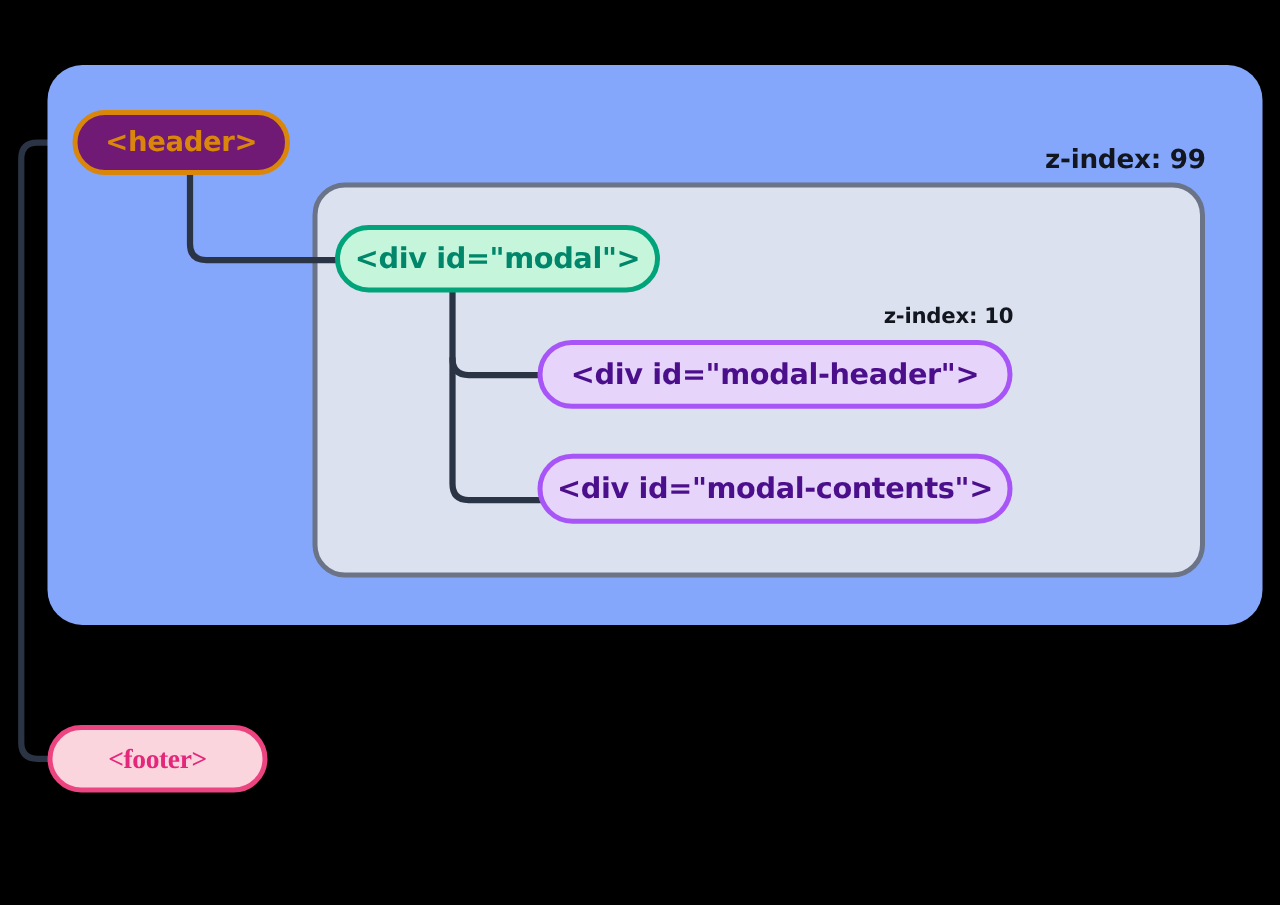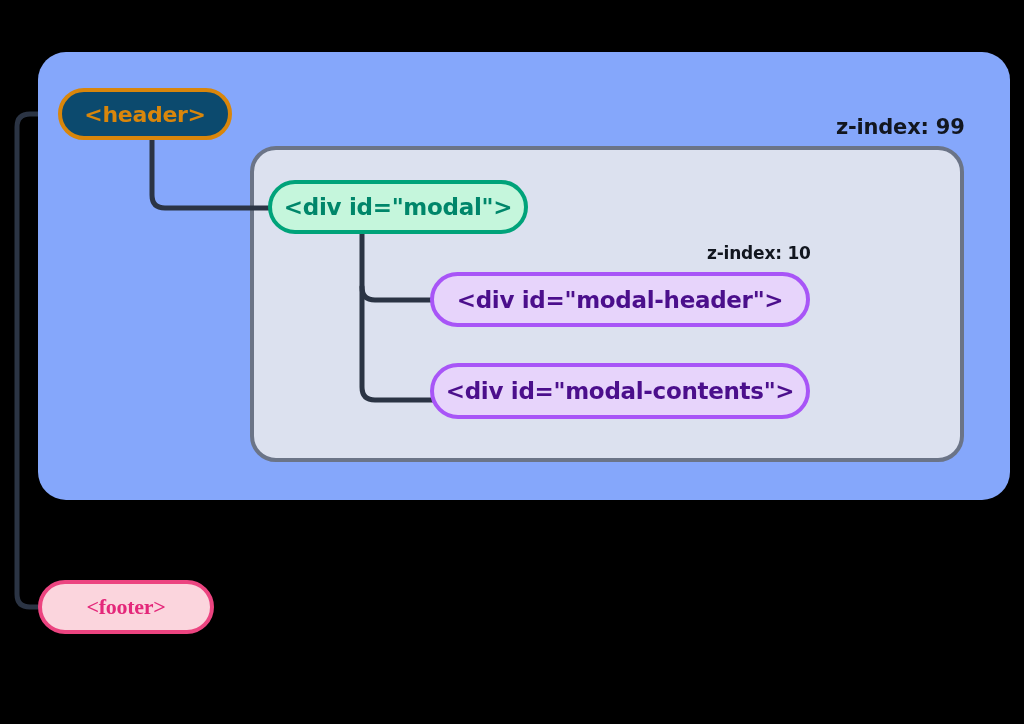--- a/index.html
+++ b/index.html
@@ -93,21 +93,21 @@
     white-space: nowrap;
     font-weight: bold;
     letter-spacing: -0.3px;
   }
 
   .node-header {
     left: 58px;
     top: 88px;
     width: 174px;
     height: 52px;
-    background: #0c4a6e;
+    background: #701a75;
     border: 4px solid #D9860B;
     border-radius: 26px;
     color: #D9860B;
     font-size: 22px;
   }
 
   .node-modal {
     left: 268px;
     top: 180px;
     width: 260px;

